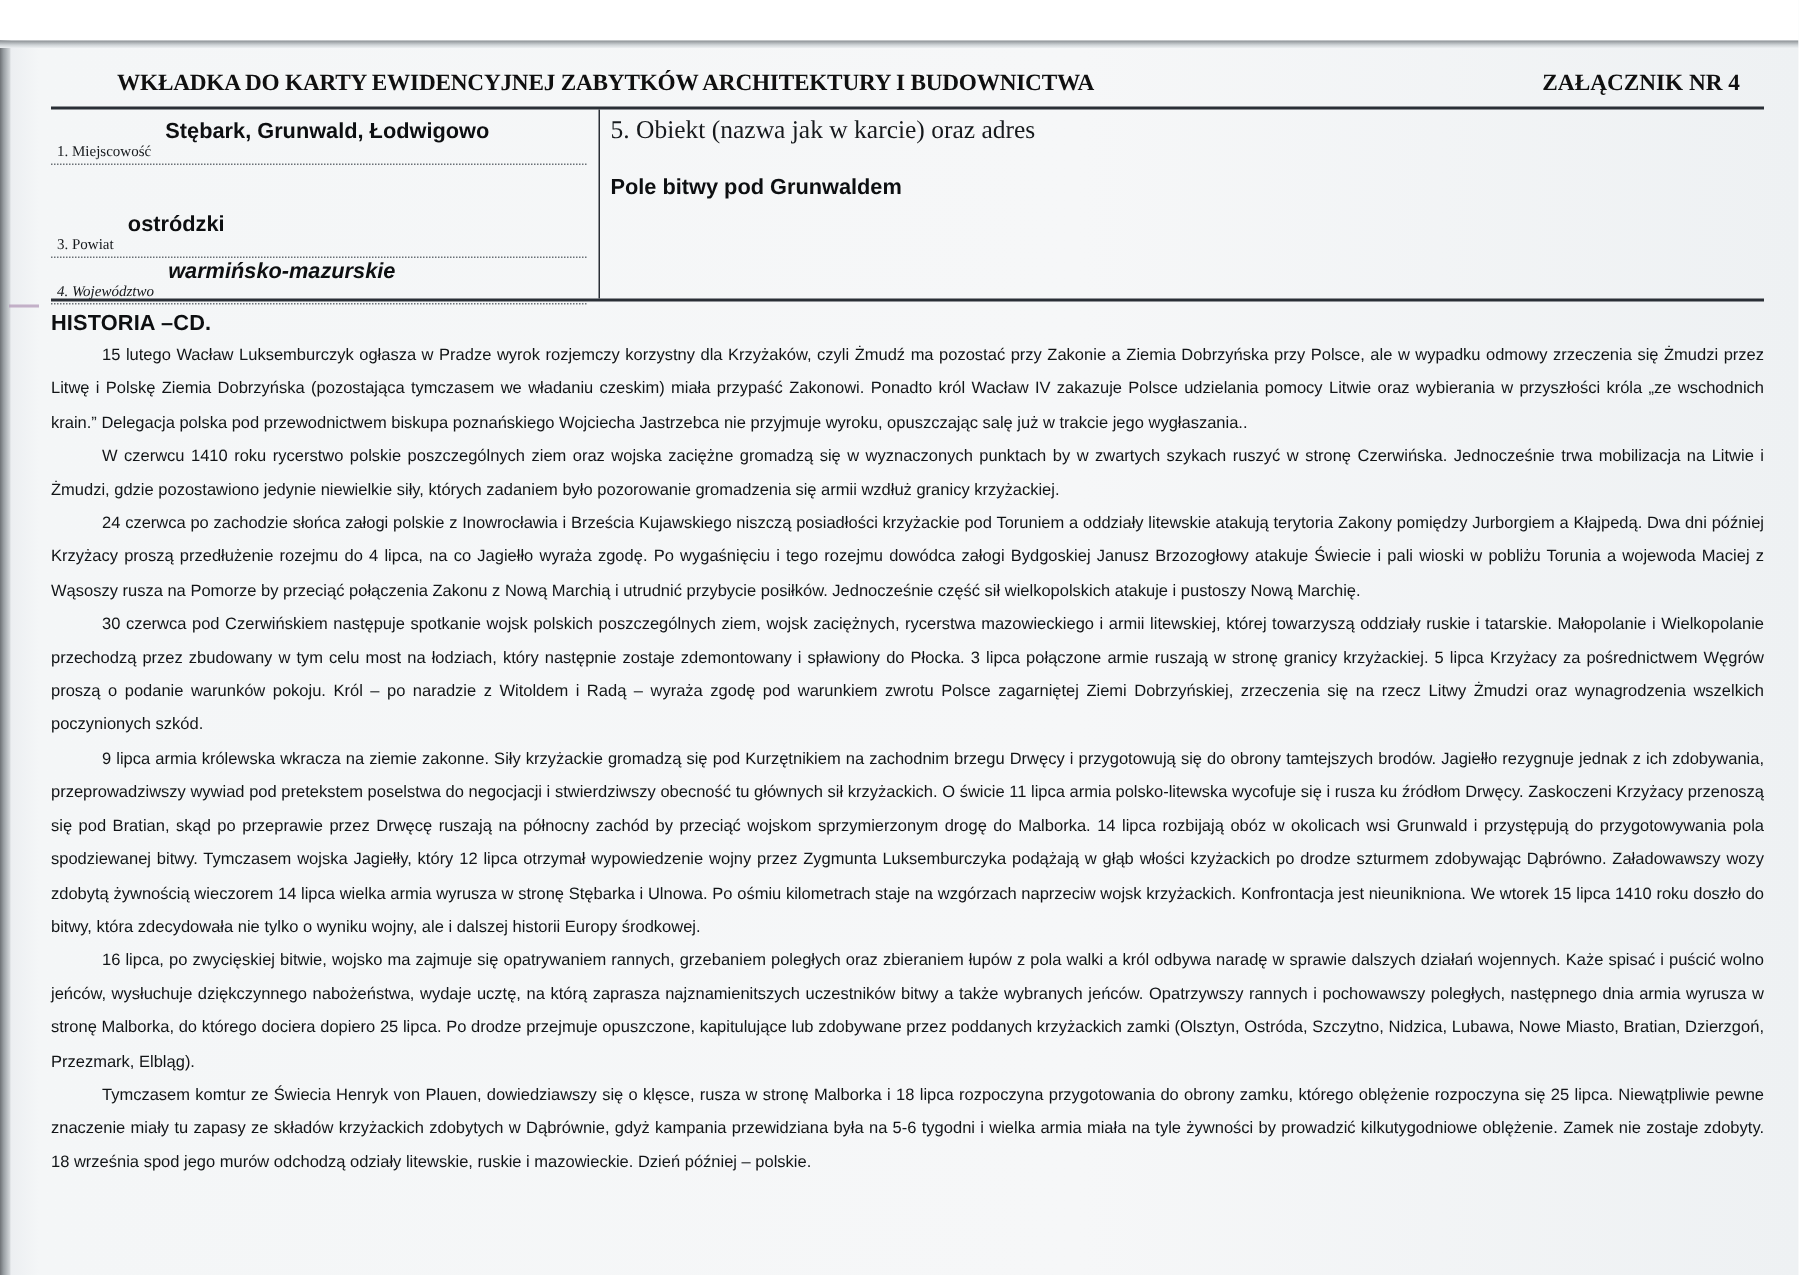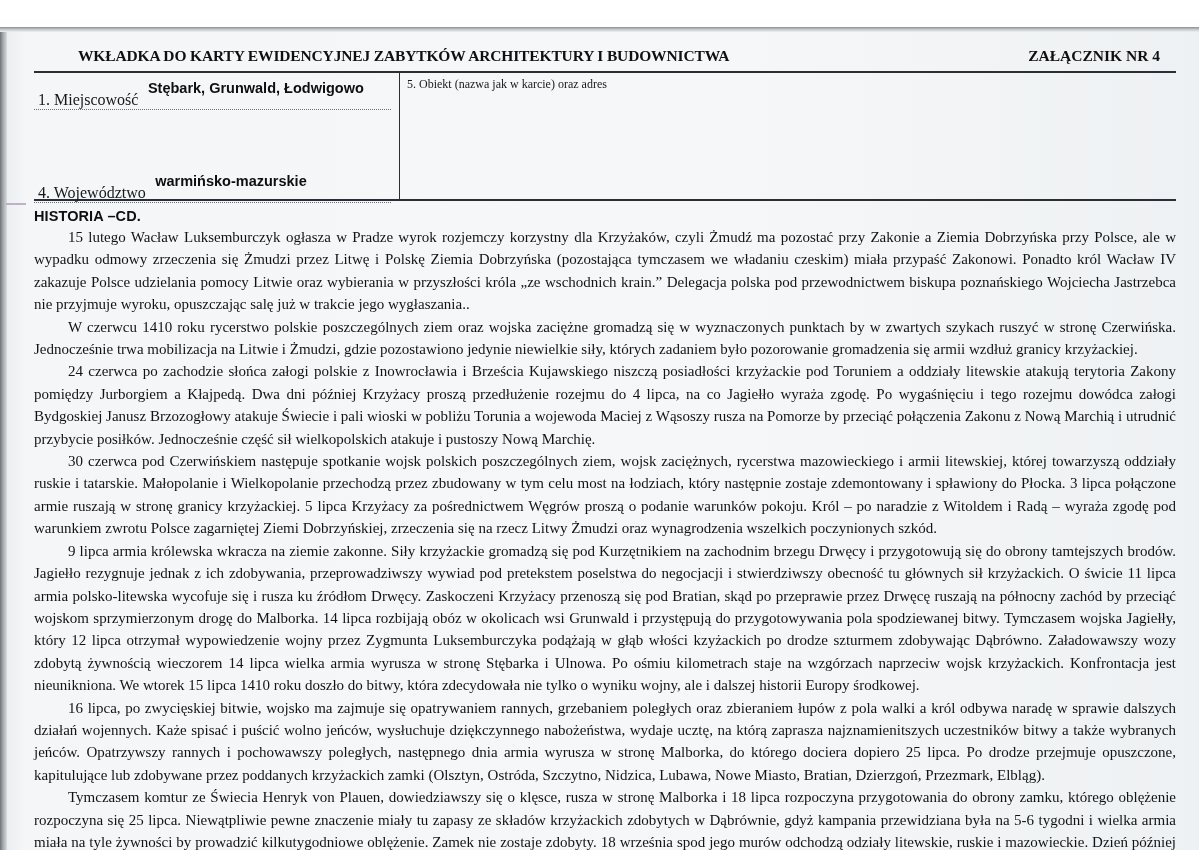--- a/index.html
+++ b/index.html
@@ -119,44 +119,44 @@
     width: 357px;
     height: 31px;
     border-bottom: 1.5px dotted #6a7076;
     box-sizing: border-box;
     white-space: nowrap;
     overflow: hidden;
   }
   .field-1 { top: 6px; }
   .field-2 { top: 37px; }
   .field-3 { top: 68px; }
-  .field-4 { top: 99px; }
+  .field-4 { top: 99px; font-style: italic; }
 
   .field-num {
     font-family: "Liberation Serif", serif;
-    font-size: 16px;
+    font-size: 10px;
     color: #16191c;
     vertical-align: baseline;
     position: relative;
     top: 12px;
     margin-left: 4px;
   }
   .field-val {
     font-family: "Liberation Sans", sans-serif;
     font-weight: bold;
     font-size: 14.5px;
     color: #0d0f11;
     position: relative;
     top: 0;
     margin-left: 5px;
   }
 
   .cell-head {
     font-family: "Liberation Serif", serif;
-    font-size: 12px;
+    font-size: 17px;
     color: #16191c;
     white-space: nowrap;
   }
   .cell-body-title {
     font-family: "Liberation Sans", sans-serif;
     font-weight: bold;
     font-size: 14.5px;
     color: #0d0f11;
     margin-top: 20px;
     white-space: nowrap;
@@ -181,22 +181,22 @@
   }
   .section-head {
     font-family: "Liberation Sans", sans-serif;
     font-weight: bold;
     font-size: 14.5px;
     color: #0d0f11;
     margin: 0 0 2px 0;
     letter-spacing: 0.1px;
   }
   .para {
-    font-family: Liberation Serif, serif;
-    font-size: 15px;
+    font-family: Liberation Sans, sans-serif;
+    font-size: 11px;
     line-height: 22.4px;
     color: #111416;
     text-align: justify;
     text-indent: 34px;
     margin: 0;
     hyphens: none;
   }
 </style>
 </head>
 <body>
@@ -213,28 +213,33 @@
       <div class="doc-annex">ZAŁĄCZNIK NR 4</div>
     </div>
 
     <div class="meta-table">
 
       <div class="cell-left">
         <div class="field field-1">
           <span class="field-num">1. Miejscowość</span>
           <span class="field-val">Stębark, Grunwald, Łodwigowo</span>
         </div>
+        <div class="field field-3">
+          <span class="field-num">3. Powiat</span>
+          <span class="field-val">ostródzki</span>
+        </div>
         <div class="field field-4">
           <span class="field-num">4. Województwo</span>
           <span class="field-val">warmińsko-mazurskie</span>
         </div>
       </div>
 
       <div class="cell-mid">
         <div class="cell-head">5. Obiekt (nazwa jak w karcie) oraz adres</div>
+        <div class="cell-body-title">Pole bitwy pod Grunwaldem</div>
       </div>
 
 
     </div>
 
     <div class="body-wrap">
       <div class="section-head">HISTORIA –CD.</div>
       <p class="para">15 lutego Wacław Luksemburczyk ogłasza w Pradze wyrok rozjemczy korzystny dla Krzyżaków, czyli Żmudź ma pozostać przy Zakonie a Ziemia Dobrzyńska przy Polsce, ale w wypadku odmowy zrzeczenia się Żmudzi przez Litwę i Polskę Ziemia Dobrzyńska (pozostająca tymczasem we władaniu czeskim) miała przypaść Zakonowi. Ponadto król Wacław IV zakazuje Polsce udzielania pomocy Litwie oraz wybierania w przyszłości króla „ze wschodnich krain.” Delegacja polska pod przewodnictwem biskupa poznańskiego Wojciecha Jastrzebca nie przyjmuje wyroku, opuszczając salę już w trakcie jego wygłaszania..</p>
       <p class="para">W czerwcu 1410 roku rycerstwo polskie poszczególnych ziem oraz wojska zaciężne gromadzą się w wyznaczonych punktach by w zwartych szykach ruszyć w stronę Czerwińska. Jednocześnie trwa mobilizacja na Litwie i Żmudzi, gdzie pozostawiono jedynie niewielkie siły, których zadaniem było pozorowanie gromadzenia się armii wzdłuż granicy krzyżackiej.</p>
       <p class="para">24 czerwca po zachodzie słońca załogi polskie z Inowrocławia i Brześcia Kujawskiego niszczą posiadłości krzyżackie pod Toruniem a oddziały litewskie atakują terytoria Zakony pomiędzy Jurborgiem a Kłajpedą. Dwa dni później Krzyżacy proszą przedłużenie rozejmu do 4 lipca, na co Jagiełło wyraża zgodę. Po wygaśnięciu i tego rozejmu dowódca załogi Bydgoskiej Janusz Brzozogłowy atakuje Świecie i pali wioski w pobliżu Torunia a wojewoda Maciej z Wąsoszy rusza na Pomorze by przeciąć połączenia Zakonu z Nową Marchią i utrudnić przybycie posiłków. Jednocześnie część sił wielkopolskich atakuje i pustoszy Nową Marchię.</p>

